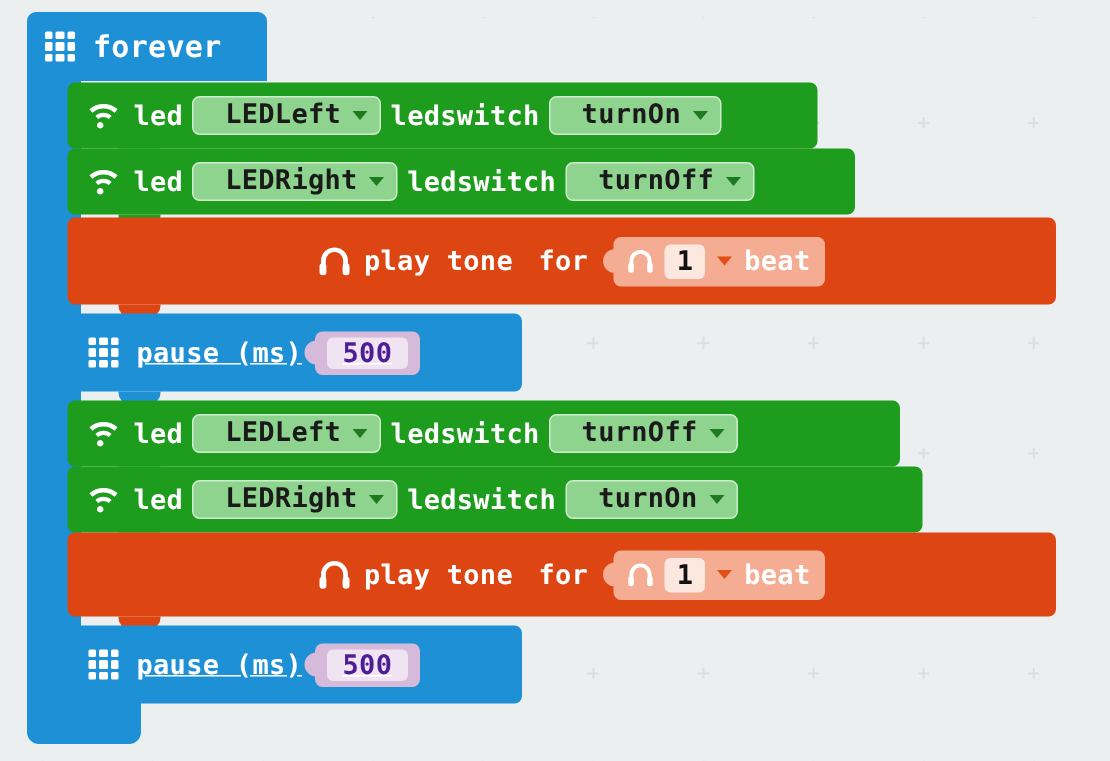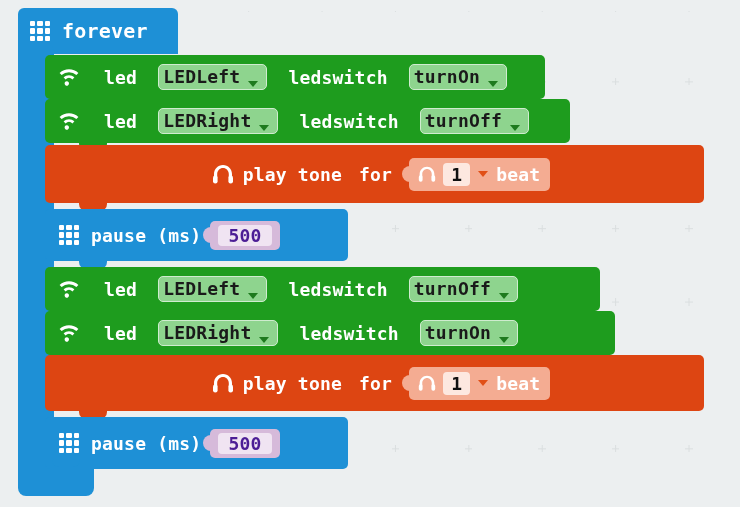--- a/index.html
+++ b/index.html
@@ -138,33 +138,33 @@
   .stmt .notch {
     position: absolute;
     left: 34px;
     bottom: -8px;
     width: 28px;
     height: 8px;
     border-radius: 0 0 7px 7px;
     z-index: 4;
   }
 
-  .green  { background: #1e9c1e; gap: 15px; }
+  .green  { background: #1e9c1e; }
   .green  .notch { background: #1e9c1e; }
   .red    { background: #dd4512; justify-content: center; }
   .red    .notch { background: #dd4512; }
-  .blue   { background: #1e90d6; }
+  .blue   { background: #1e90d6; text-decoration: underline; }
   .blue   .notch { background: #1e90d6; }
 
   
   .field {
     display: inline-flex;
-    align-items: flex-end;
+    align-items: center;
     border-radius: 5px;
-    padding: 2px 6px 2px 4px;
+    padding: 2px 6px 2px 21px;
     margin: 0 3px;
     font-size: 18px;
     font-weight: bold;
     color: #1a1a1a;
     line-height: 1.15;
   }
   .field-green {
     background: #8ed48e;
     border: 1px solid #cfeccf;
   }

